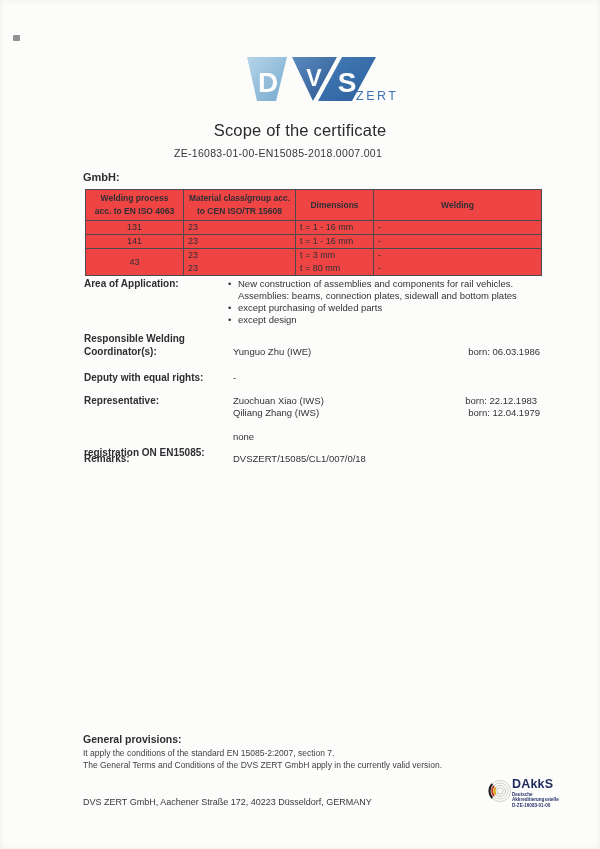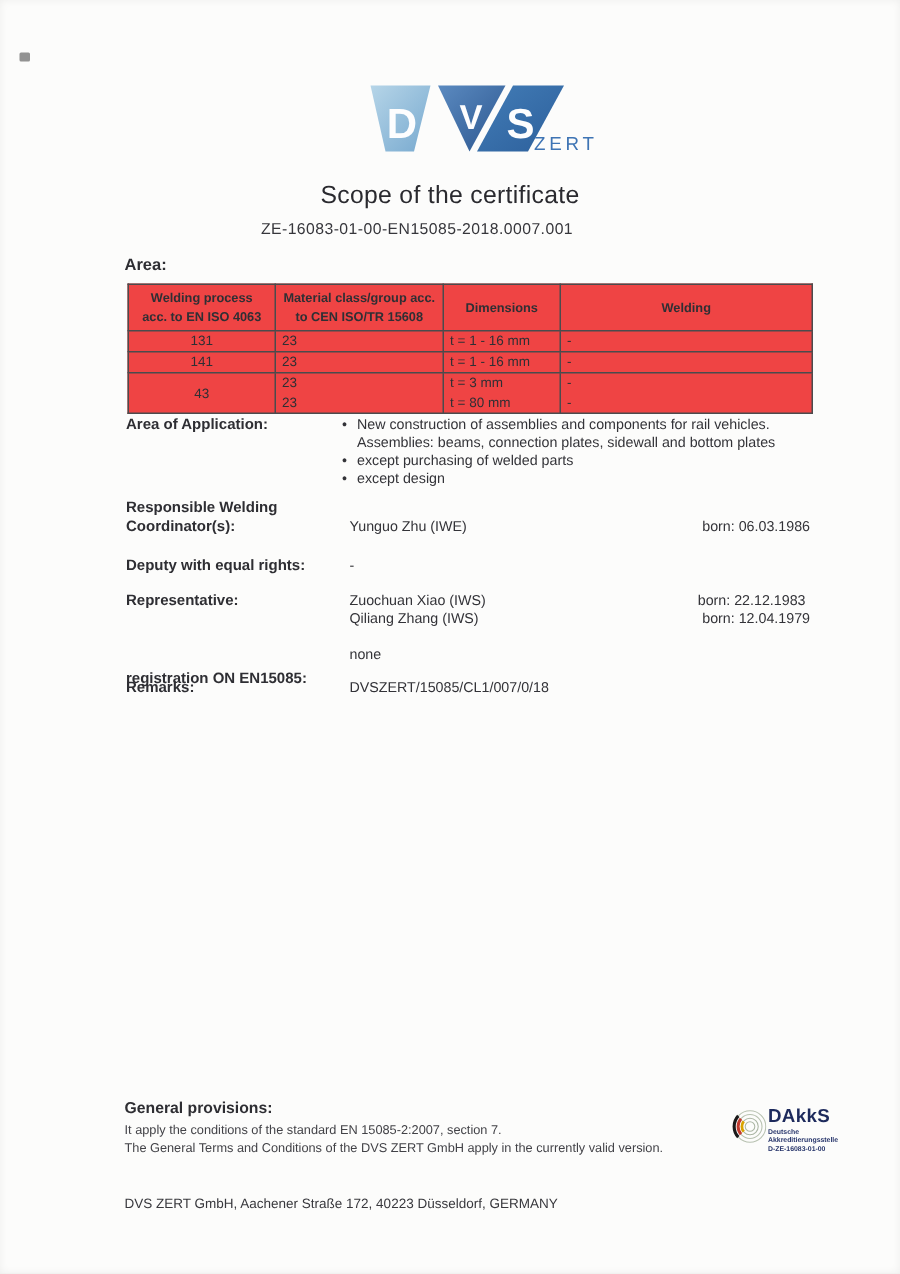--- a/index.html
+++ b/index.html
@@ -60,21 +60,21 @@
       <text x="23" y="37" text-anchor="middle" font-family="Liberation Sans, sans-serif" font-size="28" font-weight="bold" fill="#fdfdfe">D</text>
       <text x="69" y="31" text-anchor="middle" font-family="Liberation Sans, sans-serif" font-size="23" font-weight="bold" fill="#fdfdfe">V</text>
       <text x="102" y="37" text-anchor="middle" font-family="Liberation Sans, sans-serif" font-size="28" font-weight="bold" fill="#fdfdfe">S</text>
       <text x="111" y="45" font-family="Liberation Sans, sans-serif" font-size="12.5" letter-spacing="2.5" fill="#3e74b4">ZERT</text>
     </svg>
   </div>
 
   <div class="abs title" style="top:121px;">Scope of the certificate</div>
   <div class="abs certnum" style="top:147px;">ZE-16083-01-00-EN15085-2018.0007.001</div>
 
-  <div class="abs scope-lbl" style="left:83px;top:171px;">Area:</div>
+  <div class="abs scope-lbl" style="left:83px;top:171px;">GmbH:</div>
 
   <table class="scope abs" style="left:85px;top:189px;">
     <colgroup>
         <col style="width:98px">
         <col style="width:112px">
         <col style="width:78px">
         <col style="width:168px">
       </colgroup>
     <tbody>
         <tr>
@@ -160,21 +160,21 @@
 
   <div class="abs lbl" style="left:84px;top:447px;">registration ON EN15085:</div>
   <div class="abs val" style="left:233px;top:453px;">DVSZERT/15085/CL1/007/0/18</div>
 
   <div class="abs lbl" style="left:83px;top:733px;font-size:10.5px;">General provisions:</div>
   <div class="abs gp-line" style="left:83px;top:747px;">It apply the conditions of the standard EN 15085-2:2007, section 7.</div>
   <div class="abs gp-line" style="left:83px;top:759px;">The General Terms and Conditions of the DVS ZERT GmbH apply in the currently valid version.</div>
 
   <div class="abs footer" style="left:83px;top:797px;">DVS ZERT GmbH, Aachener Straße 172, 40223 Düsseldorf, GERMANY</div>
 
-  <div class="abs dakks" style="left:487px;top:736px;">
+  <div class="abs dakks" style="left:487px;top:776px;">
     <svg width="24" height="28" viewBox="0 0 24 28" style="position:absolute;left:0;top:1px;">
       <circle cx="13" cy="14" r="10.5" fill="none" stroke="#b7c1b0" stroke-width="0.7"></circle>
       <circle cx="13" cy="14" r="8" fill="none" stroke="#b7c1b0" stroke-width="0.7"></circle>
       <circle cx="13" cy="14" r="5.5" fill="none" stroke="#aab5a3" stroke-width="0.7"></circle>
       <circle cx="13" cy="14" r="3.2" fill="none" stroke="#aab5a3" stroke-width="0.7"></circle>
       <path d="M5.2 6.9 A10.5 10.5 0 0 0 5.2 21.1" fill="none" stroke="#1a1a1a" stroke-width="2.1"></path>
       <path d="M7.0 8.8 A8 8 0 0 0 7.0 19.2" fill="none" stroke="#c03a2e" stroke-width="2.0"></path>
       <path d="M8.8 10.6 A5.5 5.5 0 0 0 8.8 17.4" fill="none" stroke="#d9a300" stroke-width="1.9"></path>
     </svg>
     <div class="dakks-name">DAkkS</div>

